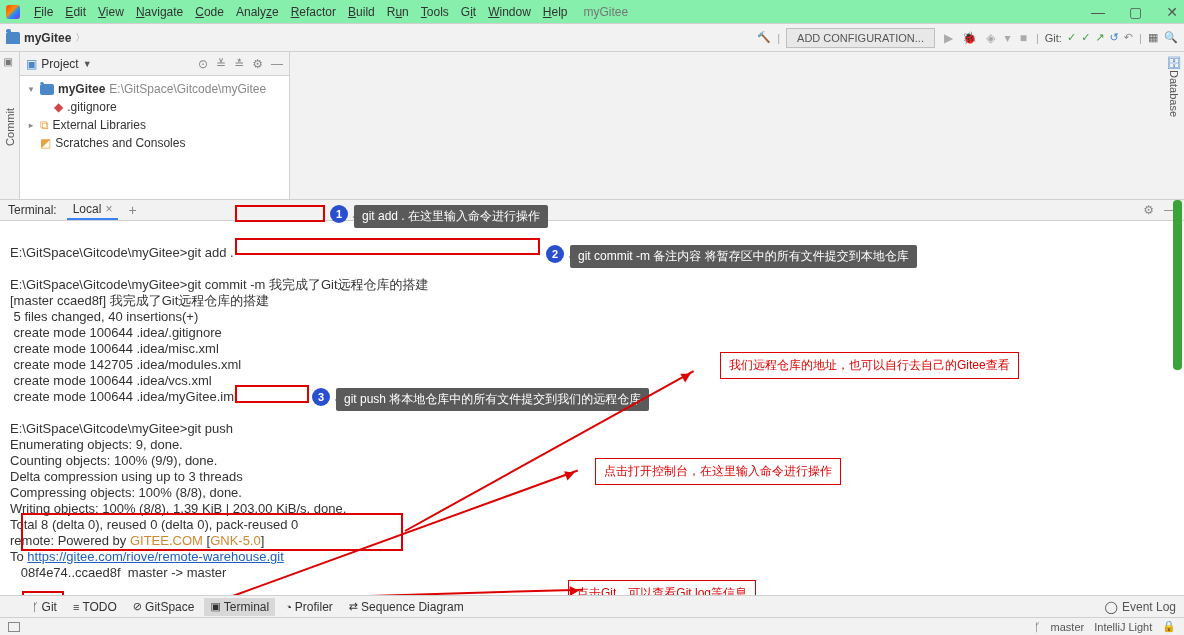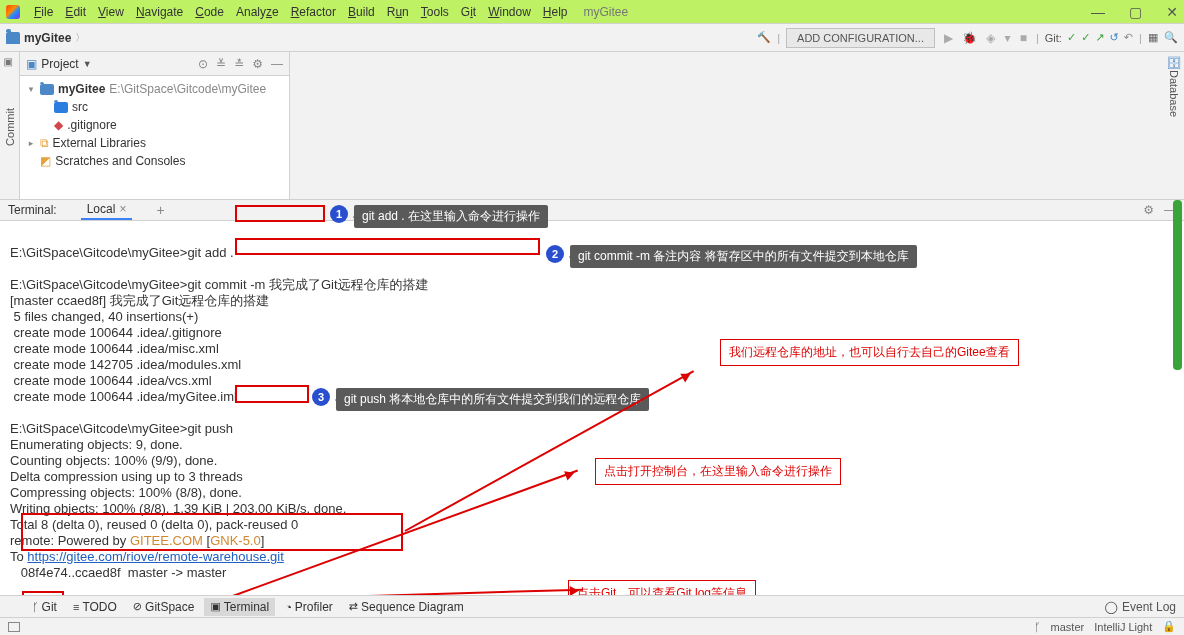--- a/index.html
+++ b/index.html
@@ -1,19 +1,19 @@
 <!DOCTYPE html>
 <html><head>
 <meta charset="utf-8">
 <style>
 * { margin:0; padding:0; box-sizing:border-box; font-family:"Segoe UI",Arial,sans-serif; }
 body { width:1184px; height:635px; background:#f2f2f2; font-size:12px; color:#333; overflow:hidden; position:relative; }
 
 
-.menubar { height:24px; background:#bef264; display:flex; align-items:center; padding:0 6px; border-bottom:1px solid #d0d0d0; }
+.menubar { height:24px; background:#86efac; display:flex; align-items:center; padding:0 6px; border-bottom:1px solid #d0d0d0; }
 .menubar .logo { width:14px; height:14px; background:linear-gradient(135deg,#ff4500 0%,#ff8c00 40%,#1e90ff 60%,#8a2be2 100%); border-radius:3px; margin-right:8px; }
 .menubar .menu-item { padding:2px 6px; cursor:pointer; }
 .menubar .menu-item u { text-decoration:underline; }
 .menubar .title { margin-left:10px; color:#777; }
 .menubar .win-controls { margin-left:auto; display:flex; gap:24px; align-items:center; color:#555; }
 .menubar .win-controls span { font-size:14px; cursor:pointer; }
 
 
 .toolbar { height:28px; background:#f2f2f2; display:flex; align-items:center; padding:0 6px; border-bottom:1px solid #d0d0d0; position:relative; }
 .breadcrumb { display:flex; align-items:center; gap:4px; }
@@ -50,21 +50,21 @@
 .tree-row .sc-ico{display:inline-block;color:#e8a23b;font-size:12px;}
 .tree-row .gray{color:#888;}
 .tree-row.lvl1{padding-left:14px;}
 
 .editor-area { flex:1; background:#f2f2f2; }
 
 .right-rail { position:absolute; right:0; top:52px; width:20px; height:120px; background:#f2f2f2; display:flex; flex-direction:column; align-items:center; padding-top:4px;}
 .right-rail .v-label { writing-mode:vertical-rl; color:#555; font-size:11px; cursor:pointer; }
 
 
-.term-tabs { height:22px; background:#f2f2f2; border-top:1px solid #d0d0d0; border-bottom:1px solid #d0d0d0; display:flex; align-items:center; padding:0 8px; gap:24px;}
+.term-tabs { height:22px; background:#f2f2f2; border-top:1px solid #d0d0d0; border-bottom:1px solid #d0d0d0; display:flex; align-items:center; padding:0 8px; gap:10px;}
 .term-tabs .tab-title{color:#333;}
 .term-tabs .tab{padding:2px 6px;border-bottom:2px solid #3b82f6;color:#333;}
 .term-tabs .tab .x{color:#888;margin-left:4px;cursor:pointer;}
 .term-tabs .plus{color:#888;font-size:14px;cursor:pointer;}
 .term-tabs .right-tools{margin-left:auto;display:flex;gap:10px;color:#888;}
 
 
 .terminal { background:#fff; height:380px; font-family:Consolas,monospace; font-size:13px; line-height:16px; padding:8px 10px; position:relative; white-space:pre; overflow:hidden;}
 .terminal .gold{color:#d08830;}
 .terminal .link{color:#2060c0;text-decoration:underline;}
@@ -182,25 +182,20 @@
     </div>
     <div class="pp-tree">
       <div class="tree-row">
         <span class="arrow">▾</span>
           <span class="fold-ico"></span>
         <b>myGitee</b>
         <span class="gray">E:\GitSpace\Gitcode\myGitee</span>
       </div>
       <div class="tree-row lvl1">
         <span class="arrow"></span>
-          <span class="fold-ico fold-blue"></span>
-        <span>src</span>
-      </div>
-      <div class="tree-row lvl1">
-        <span class="arrow"></span>
           <span style="color:#d0484b">◆</span>
         <span>.gitignore</span>
       </div>
       <div class="tree-row">
         <span class="arrow">▸</span>
           <span class="lib-ico">⧉</span>
         <span>External Libraries</span>
       </div>
       <div class="tree-row">
         <span class="arrow"></span>
@@ -265,21 +260,21 @@
 <div class="redbox" style="left:235px;top:238px;width:305px;height:17px;"></div>
 <div class="badge" style="left:546px;top:245px;">2</div>
 <div class="tooltip" style="left:570px;top:245px;">git commit -m 备注内容 将暂存区中的所有文件提交到本地仓库</div>
 
 <div class="redbox" style="left:235px;top:385px;width:74px;height:18px;"></div>
 <div class="badge" style="left:312px;top:388px;">3</div>
 <div class="tooltip" style="left:336px;top:388px;">git push 将本地仓库中的所有文件提交到我们的远程仓库</div>
 
 <div class="redbox" style="left:21px;top:513px;width:382px;height:38px;"></div>
 
-<div class="callout" style="left:720px;top:339px;">我们远程仓库的地址，也可以自行去自己的Gitee查看</div>
+<div class="callout" style="left:720px;top:352px;">我们远程仓库的地址，也可以自行去自己的Gitee查看</div>
 <div class="callout" style="left:595px;top:458px;">点击打开控制台，在这里输入命令进行操作</div>
 <div class="callout" style="left:568px;top:580px;">点击Git，可以查看Git log等信息</div>
 
 <div class="redline" style="left:405px;top:530px;width:330px;transform:rotate(-29deg);"></div>
 <div class="redline" style="left:230px;top:596px;width:370px;transform:rotate(-20deg);"></div>
 <div class="redline" style="left:65px;top:604px;width:518px;transform:rotate(-1.7deg);"></div>
 
 <div class="scroll-hint"></div>
 
 <div class="redbox-git" style="left:22px;top:591px;width:42px;height:20px;"></div>

